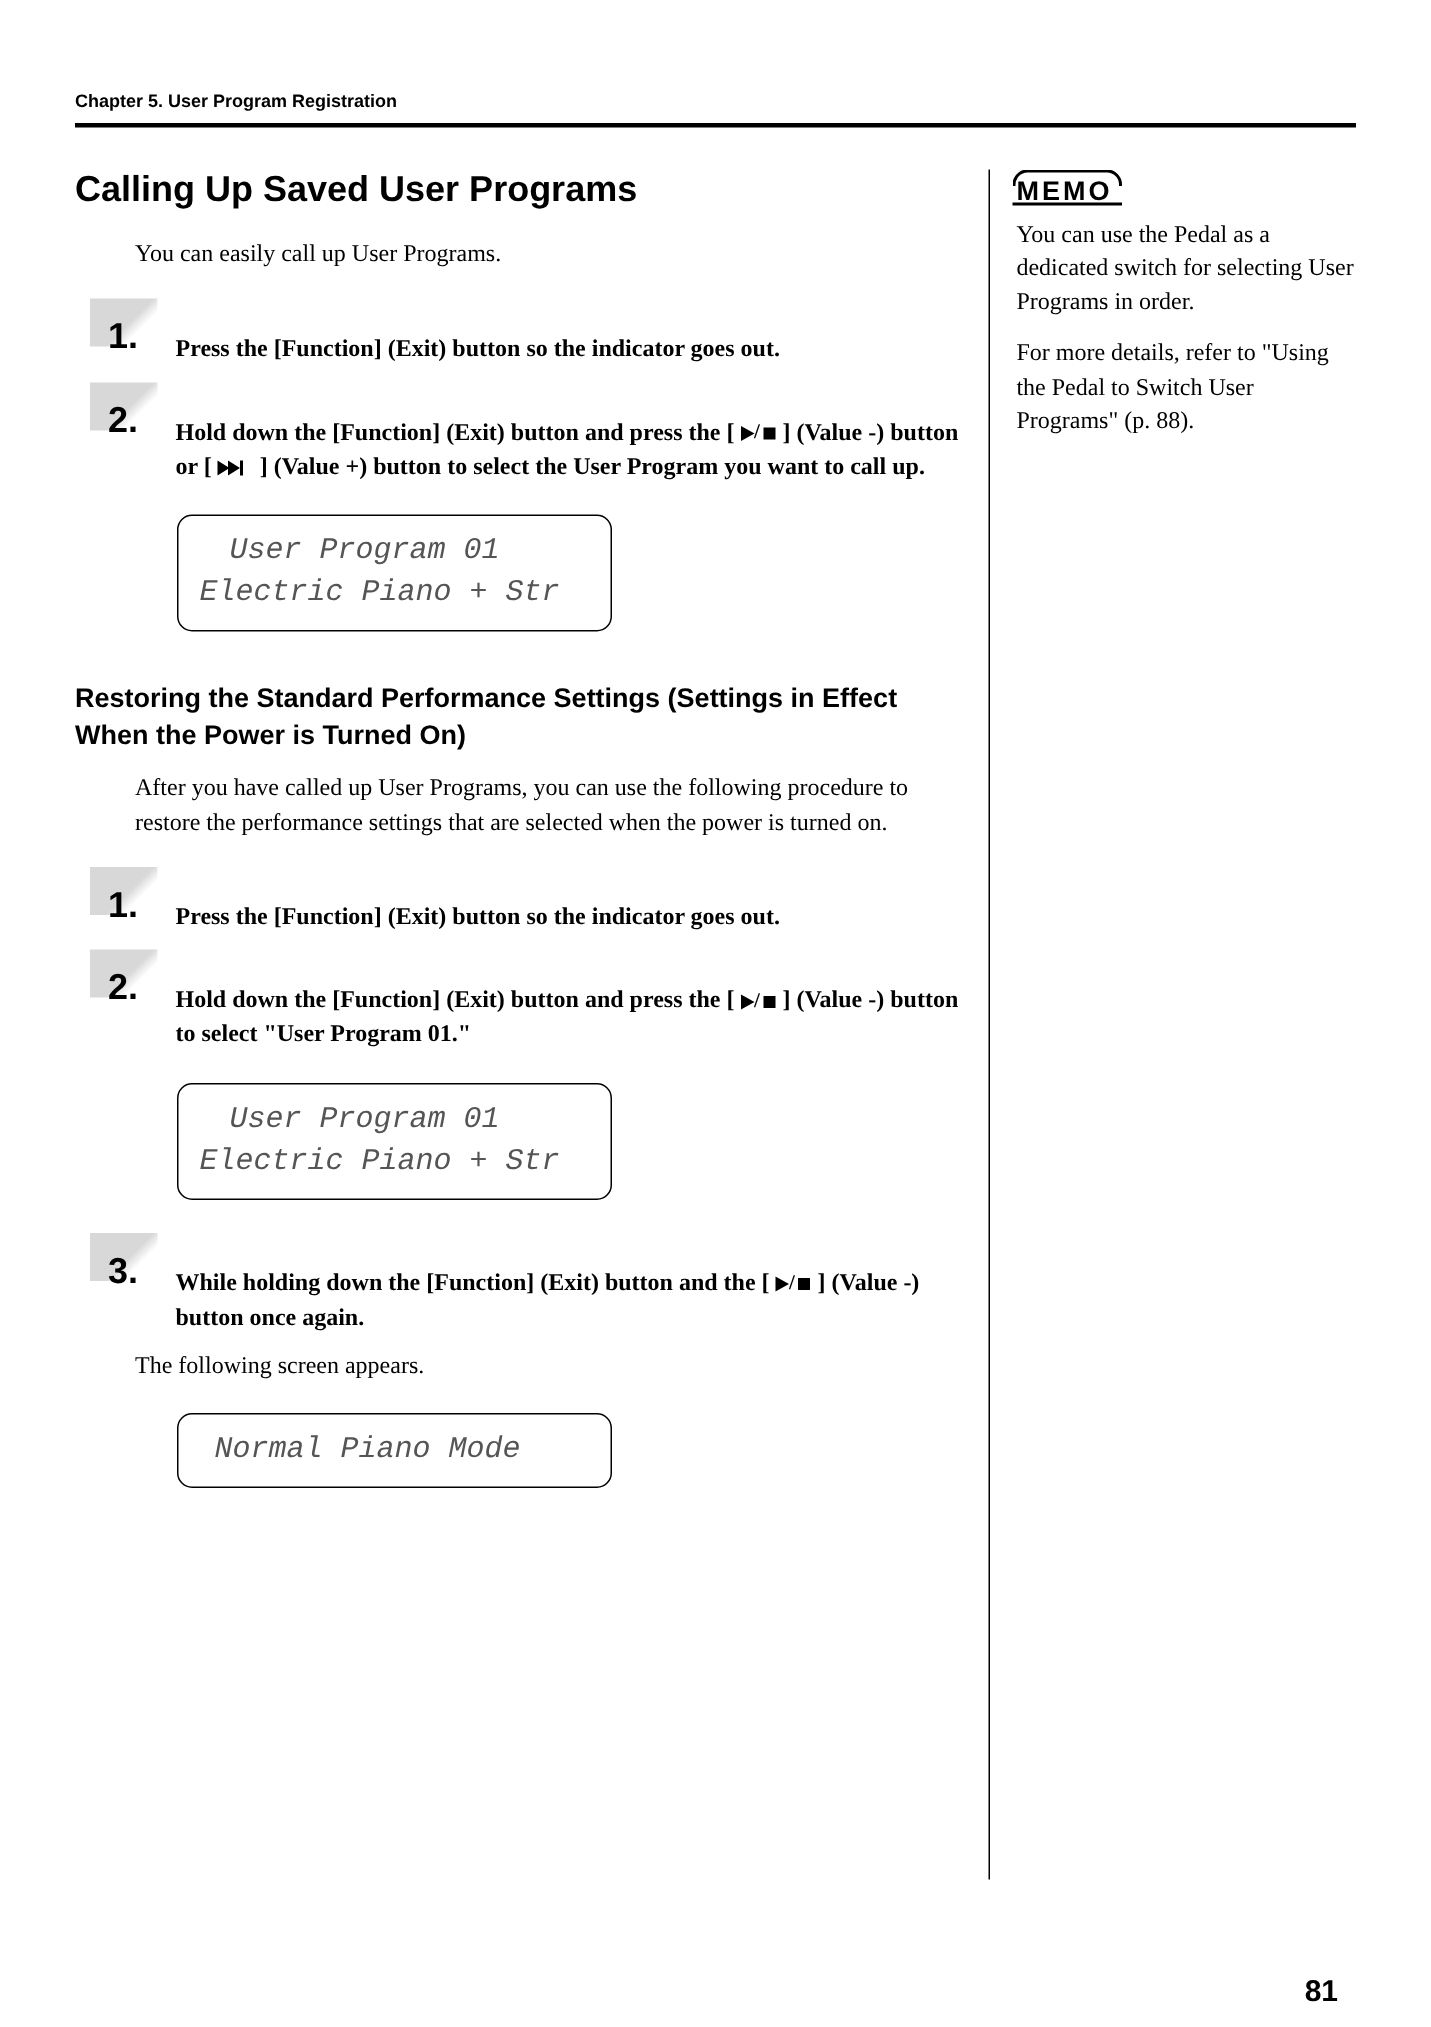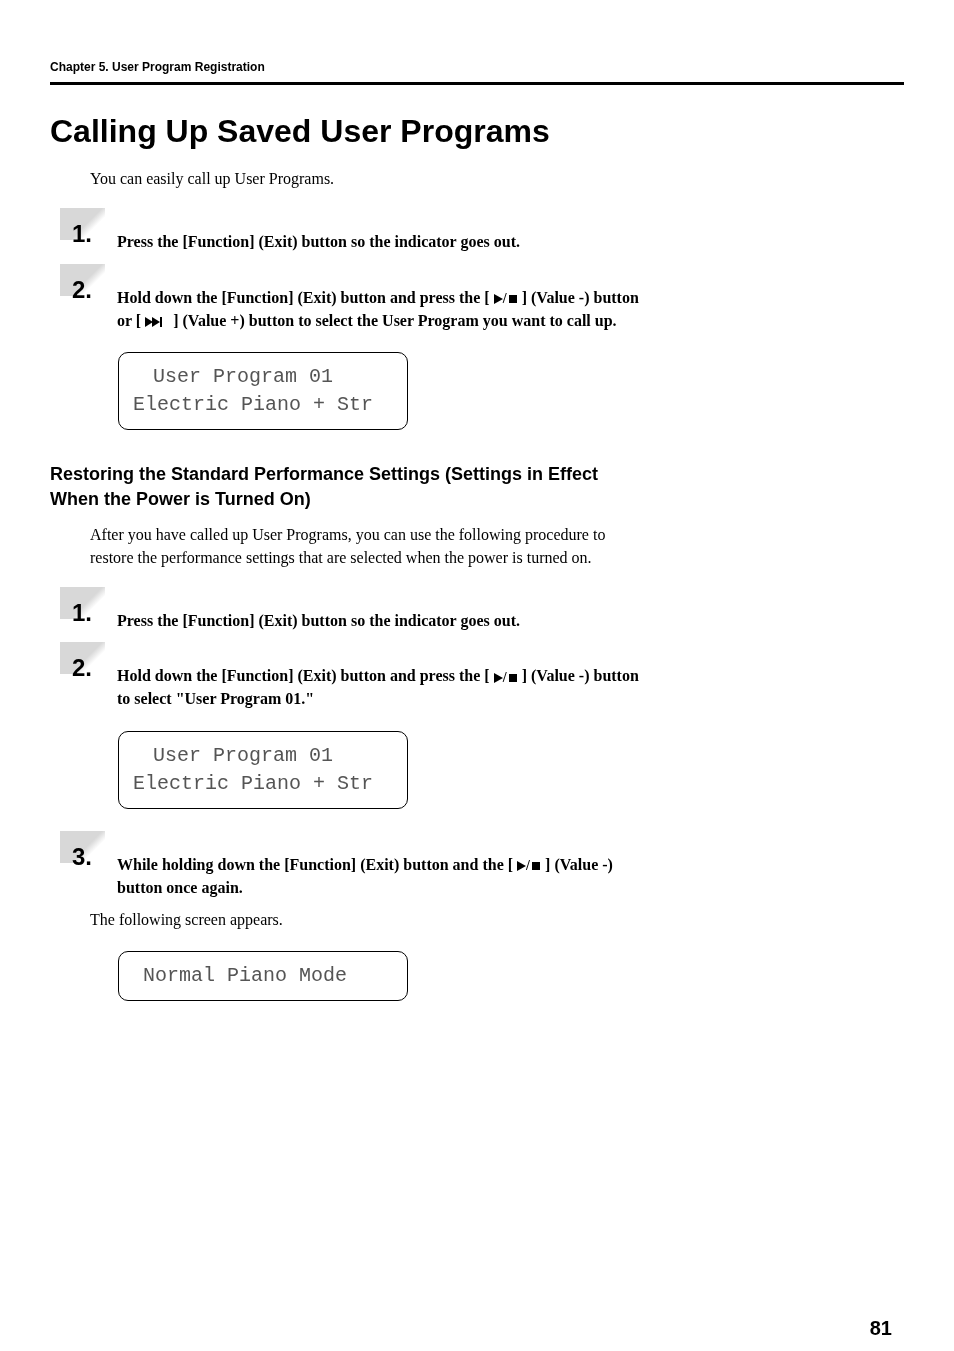--- a/index.html
+++ b/index.html
@@ -37,21 +37,21 @@
   }
   .side-col {
     width: 230px;
     border-left: 1px solid #000;
     padding-left: 18px;
     min-height: 1140px;
   }
   h1.title {
     font-family: Arial, Helvetica, sans-serif;
     font-weight: 800;
-    font-size: 32px;
+    font-size: 24px;
     margin: 0 0 18px 0;
   }
   .body-text {
     font-size: 16px;
     margin-left: 40px;
     margin-bottom: 18px;
     line-height: 1.4;
   }
   .step {
     display: flex;
@@ -148,20 +148,21 @@
     border-radius: 10px;
     padding: 10px 14px;
     font-family: 'Courier New', monospace;
     font-size: 20px;
     line-height: 1.4;
     letter-spacing: 0px;
     width: 260px;
     margin-bottom: 22px;
     margin-top: 20px;
     color: #555;
+    font-style: italic;
   }
   .lcd .line1 { padding-left: 20px; }
   h2.subhead {
     font-family: Arial, Helvetica, sans-serif;
     font-weight: bold;
     font-size: 18px;
     margin: 32px 0 12px 0;
     line-height: 1.4;
   }
   .memo {
@@ -283,17 +284,22 @@
       </div>
 
       <div class="body-text" style="margin-bottom:6px;">The following screen appears.</div>
 
       <div class="lcd">
         <div style="padding-left:10px;">Normal Piano Mode</div>
       </div>
 
     </div>
 
+    <div class="side-col">
+      <div class="memo">MEMO</div>
+      <div class="side-text">You can use the Pedal as a dedicated switch for selecting User Programs in order.</div>
+      <div class="side-text">For more details, refer to "Using the Pedal to Switch User Programs" (p. 88).</div>
+    </div>
   </div>
 
   <hr class="bot-rule">
   <div class="page-num">81</div>
 </div>
 
 </body></html>

